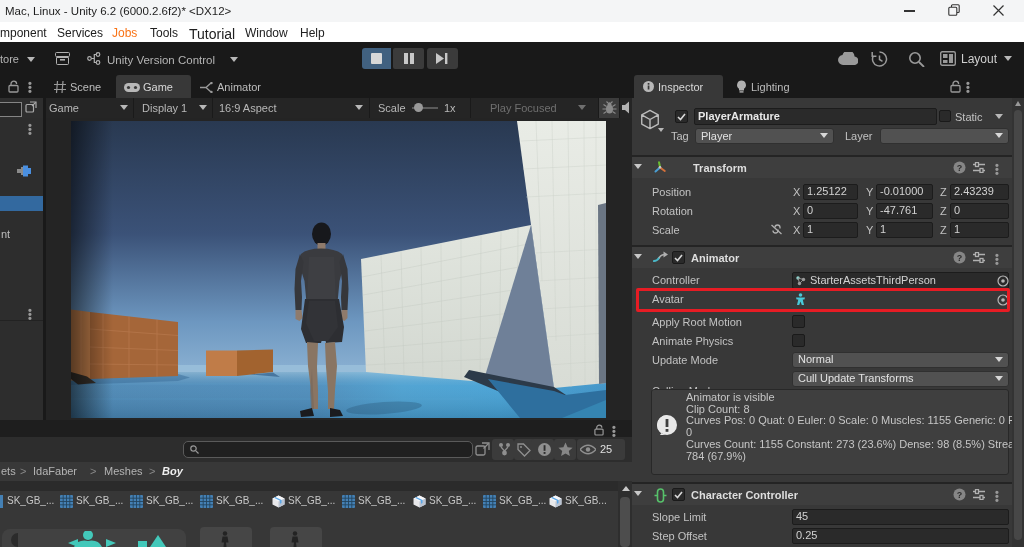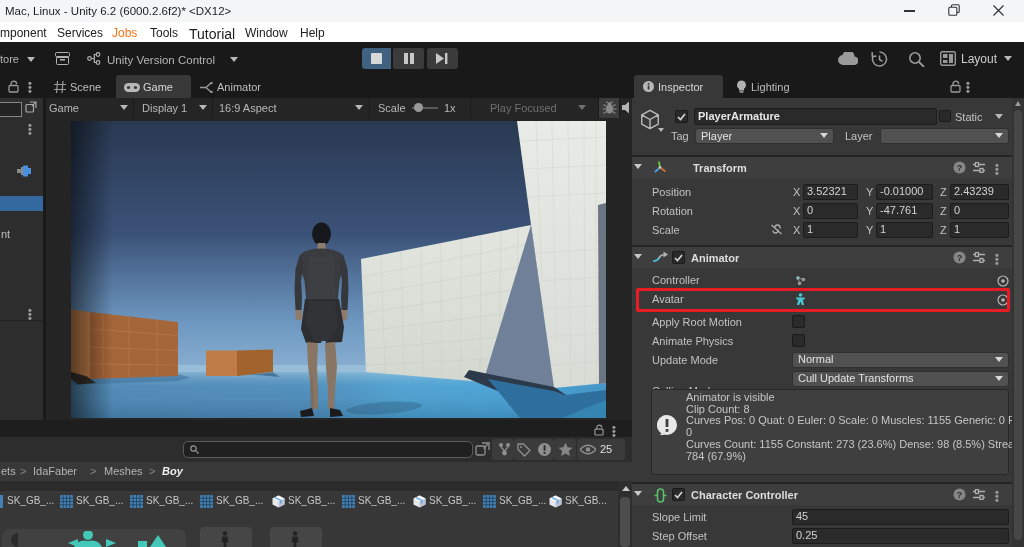--- a/index.html
+++ b/index.html
@@ -484,21 +484,21 @@
       <g stroke="#b0b0b0" stroke-width="1.3">
         <path d="M0 2.5 h12 M0 8.5 h12"></path>
         <rect x="2.5" y="0.5" width="3" height="4" fill="#3e3e3e"></rect>
         <rect x="7" y="6.5" width="3" height="4" fill="#3e3e3e"></rect>
       </g>
     </svg>
   <div class="abs dots3" style="left:995px;top:163px;">•<br>•<br>•</div>
 
   <div class="abs txt" style="left:652px;top:187px;">Position</div>
   <div class="abs txt" style="left:793px;top:187px;">X</div>
-    <div class="abs fld" style="left:803px;top:184px;width:55px;height:16px;">3.52321</div>
+    <div class="abs fld" style="left:803px;top:184px;width:55px;height:16px;">1.25122</div>
   <div class="abs txt" style="left:866px;top:187px;">Y</div>
     <div class="abs fld" style="left:876px;top:184px;width:57px;height:16px;">-0.01000</div>
   <div class="abs txt" style="left:940px;top:187px;">Z</div>
     <div class="abs fld" style="left:950px;top:184px;width:59px;height:16px;">2.43239</div>
   <div class="abs txt" style="left:652px;top:206px;">Rotation</div>
   <div class="abs txt" style="left:793px;top:206px;">X</div>
     <div class="abs fld" style="left:803px;top:203px;width:55px;height:16px;">0</div>
   <div class="abs txt" style="left:866px;top:206px;">Y</div>
     <div class="abs fld" style="left:876px;top:203px;width:57px;height:16px;">-47.761</div>
   <div class="abs txt" style="left:940px;top:206px;">Z</div>
@@ -537,20 +537,21 @@
   <svg class="abs" style="left:973px;top:252px;" width="12" height="11" viewBox="0 0 12 11">
       <g stroke="#b0b0b0" stroke-width="1.3">
         <path d="M0 2.5 h12 M0 8.5 h12"></path>
         <rect x="2.5" y="0.5" width="3" height="4" fill="#3e3e3e"></rect>
         <rect x="7" y="6.5" width="3" height="4" fill="#3e3e3e"></rect>
       </g>
     </svg>
   <div class="abs dots3" style="left:995px;top:253px;">•<br>•<br>•</div>
 
   <div class="abs txt" style="left:652px;top:275px;">Controller</div>
+  <div class="abs fld" style="left:792px;top:272px;width:217px;height:17px;line-height:15px;padding-left:17px;">StarterAssetsThirdPerson</div>
   <svg class="abs" style="left:795px;top:275px;" width="11" height="11" viewBox="0 0 11 11">
       <circle cx="3" cy="3" r="1.7" fill="#8fd6d0"></circle>
       <circle cx="8.5" cy="4.5" r="1.7" fill="#9a9a9a"></circle>
       <circle cx="4.5" cy="8.5" r="1.7" fill="#9a9a9a"></circle>
       <path d="M3 3 L8.5 4.5 L4.5 8.5 z" fill="none" stroke="#9a9a9a" stroke-width="0.9"></path>
     </svg>
   <svg class="abs" style="left:997px;top:275px;" width="12" height="12" viewBox="0 0 12 12">
       <circle cx="6" cy="6" r="5" fill="none" stroke="#b8b8b8" stroke-width="1.2"></circle>
       <circle cx="6" cy="6" r="1.8" fill="#b8b8b8"></circle>
     </svg>

